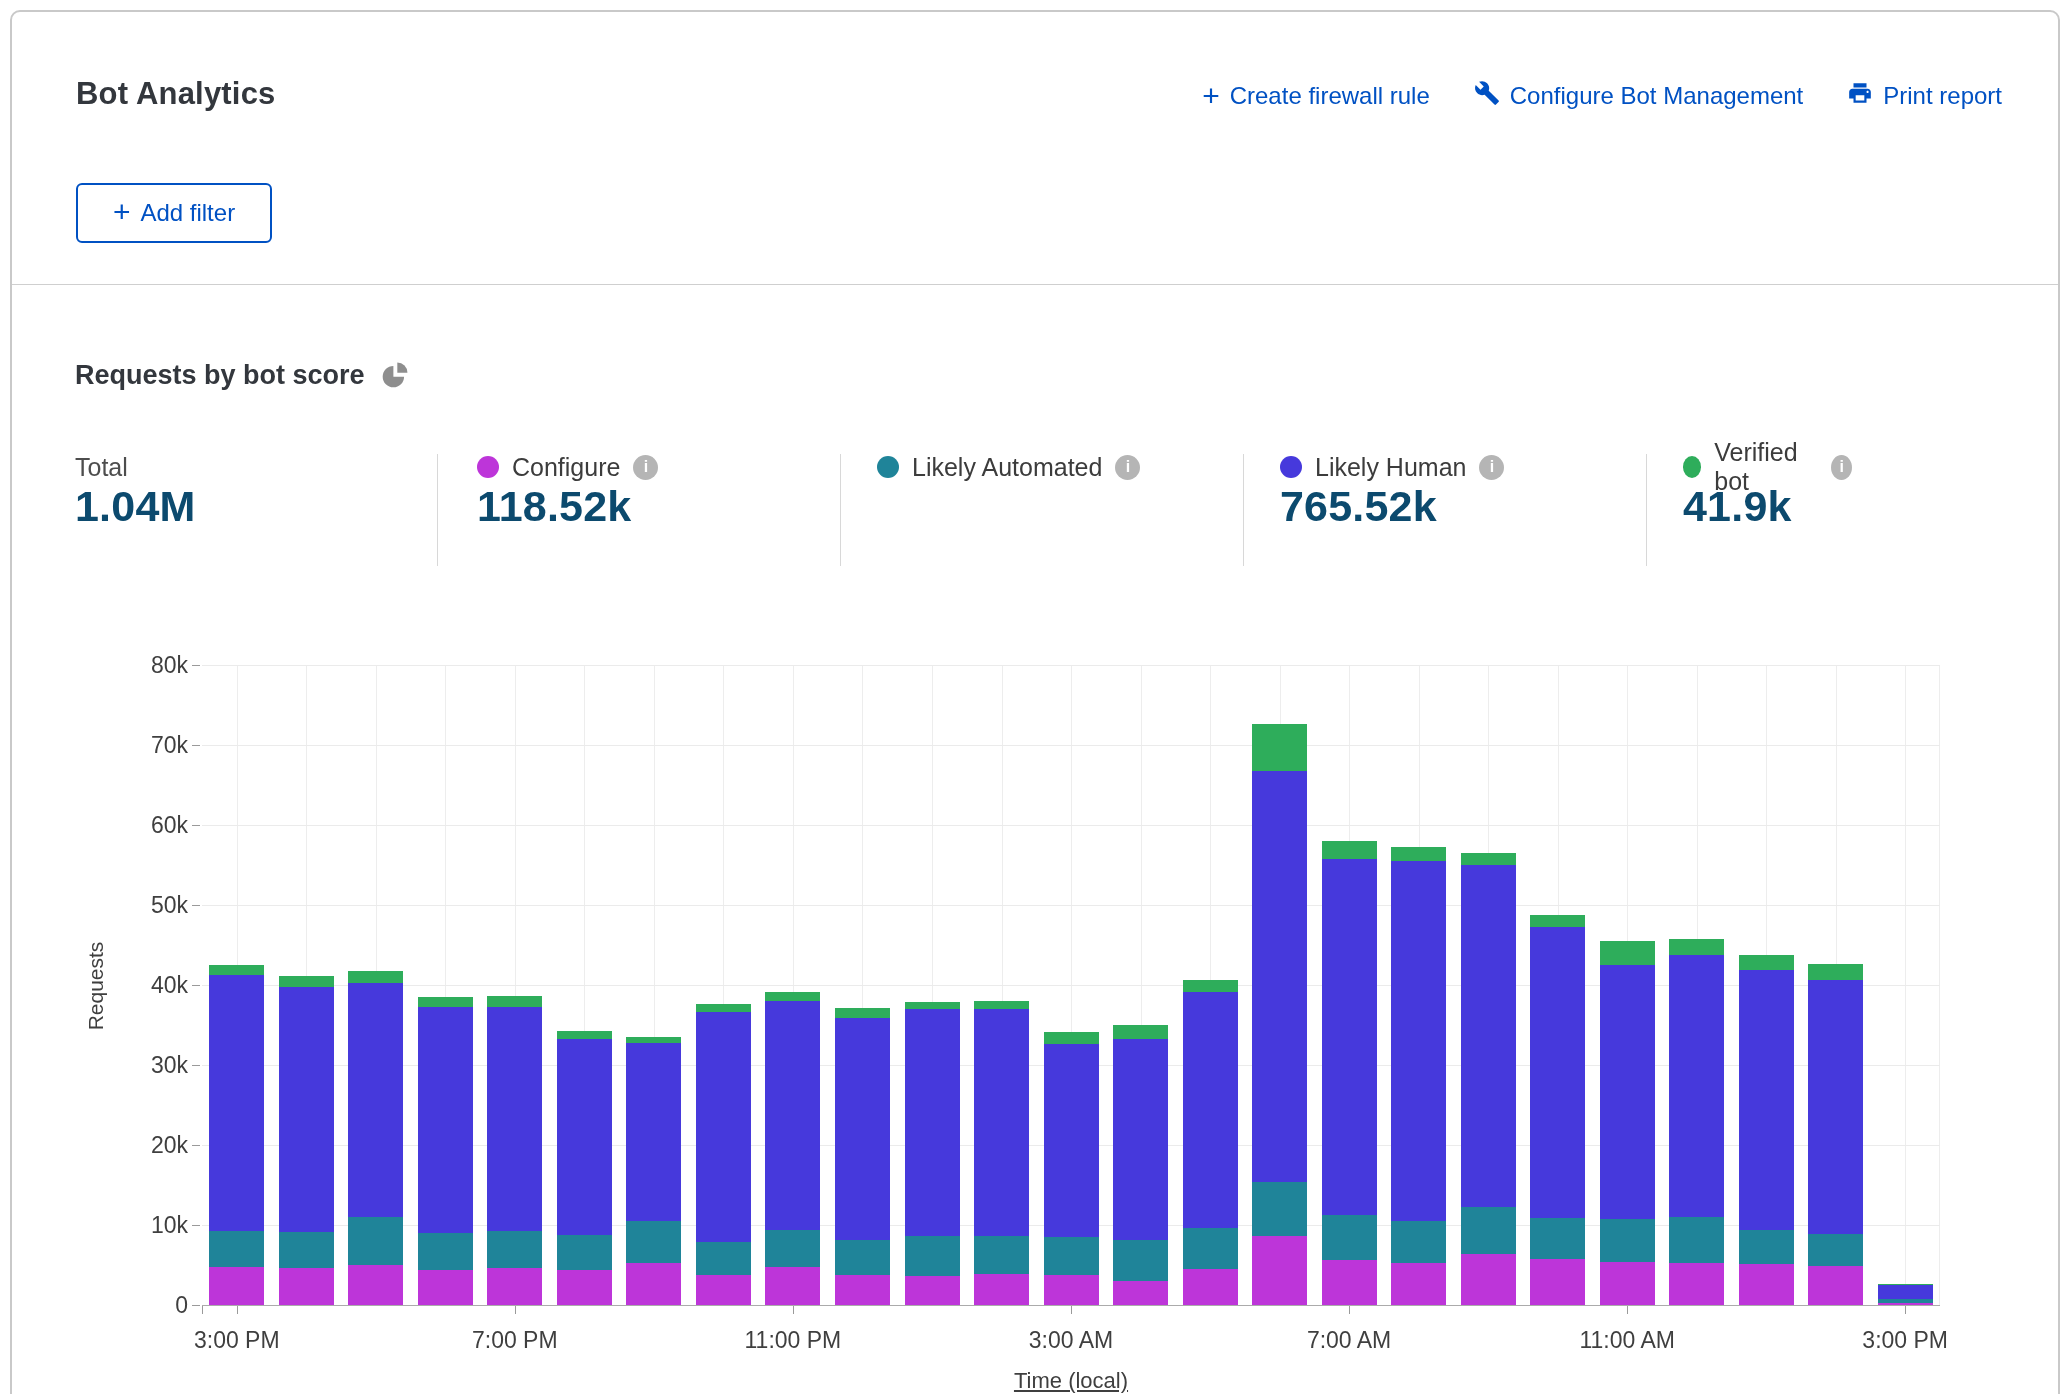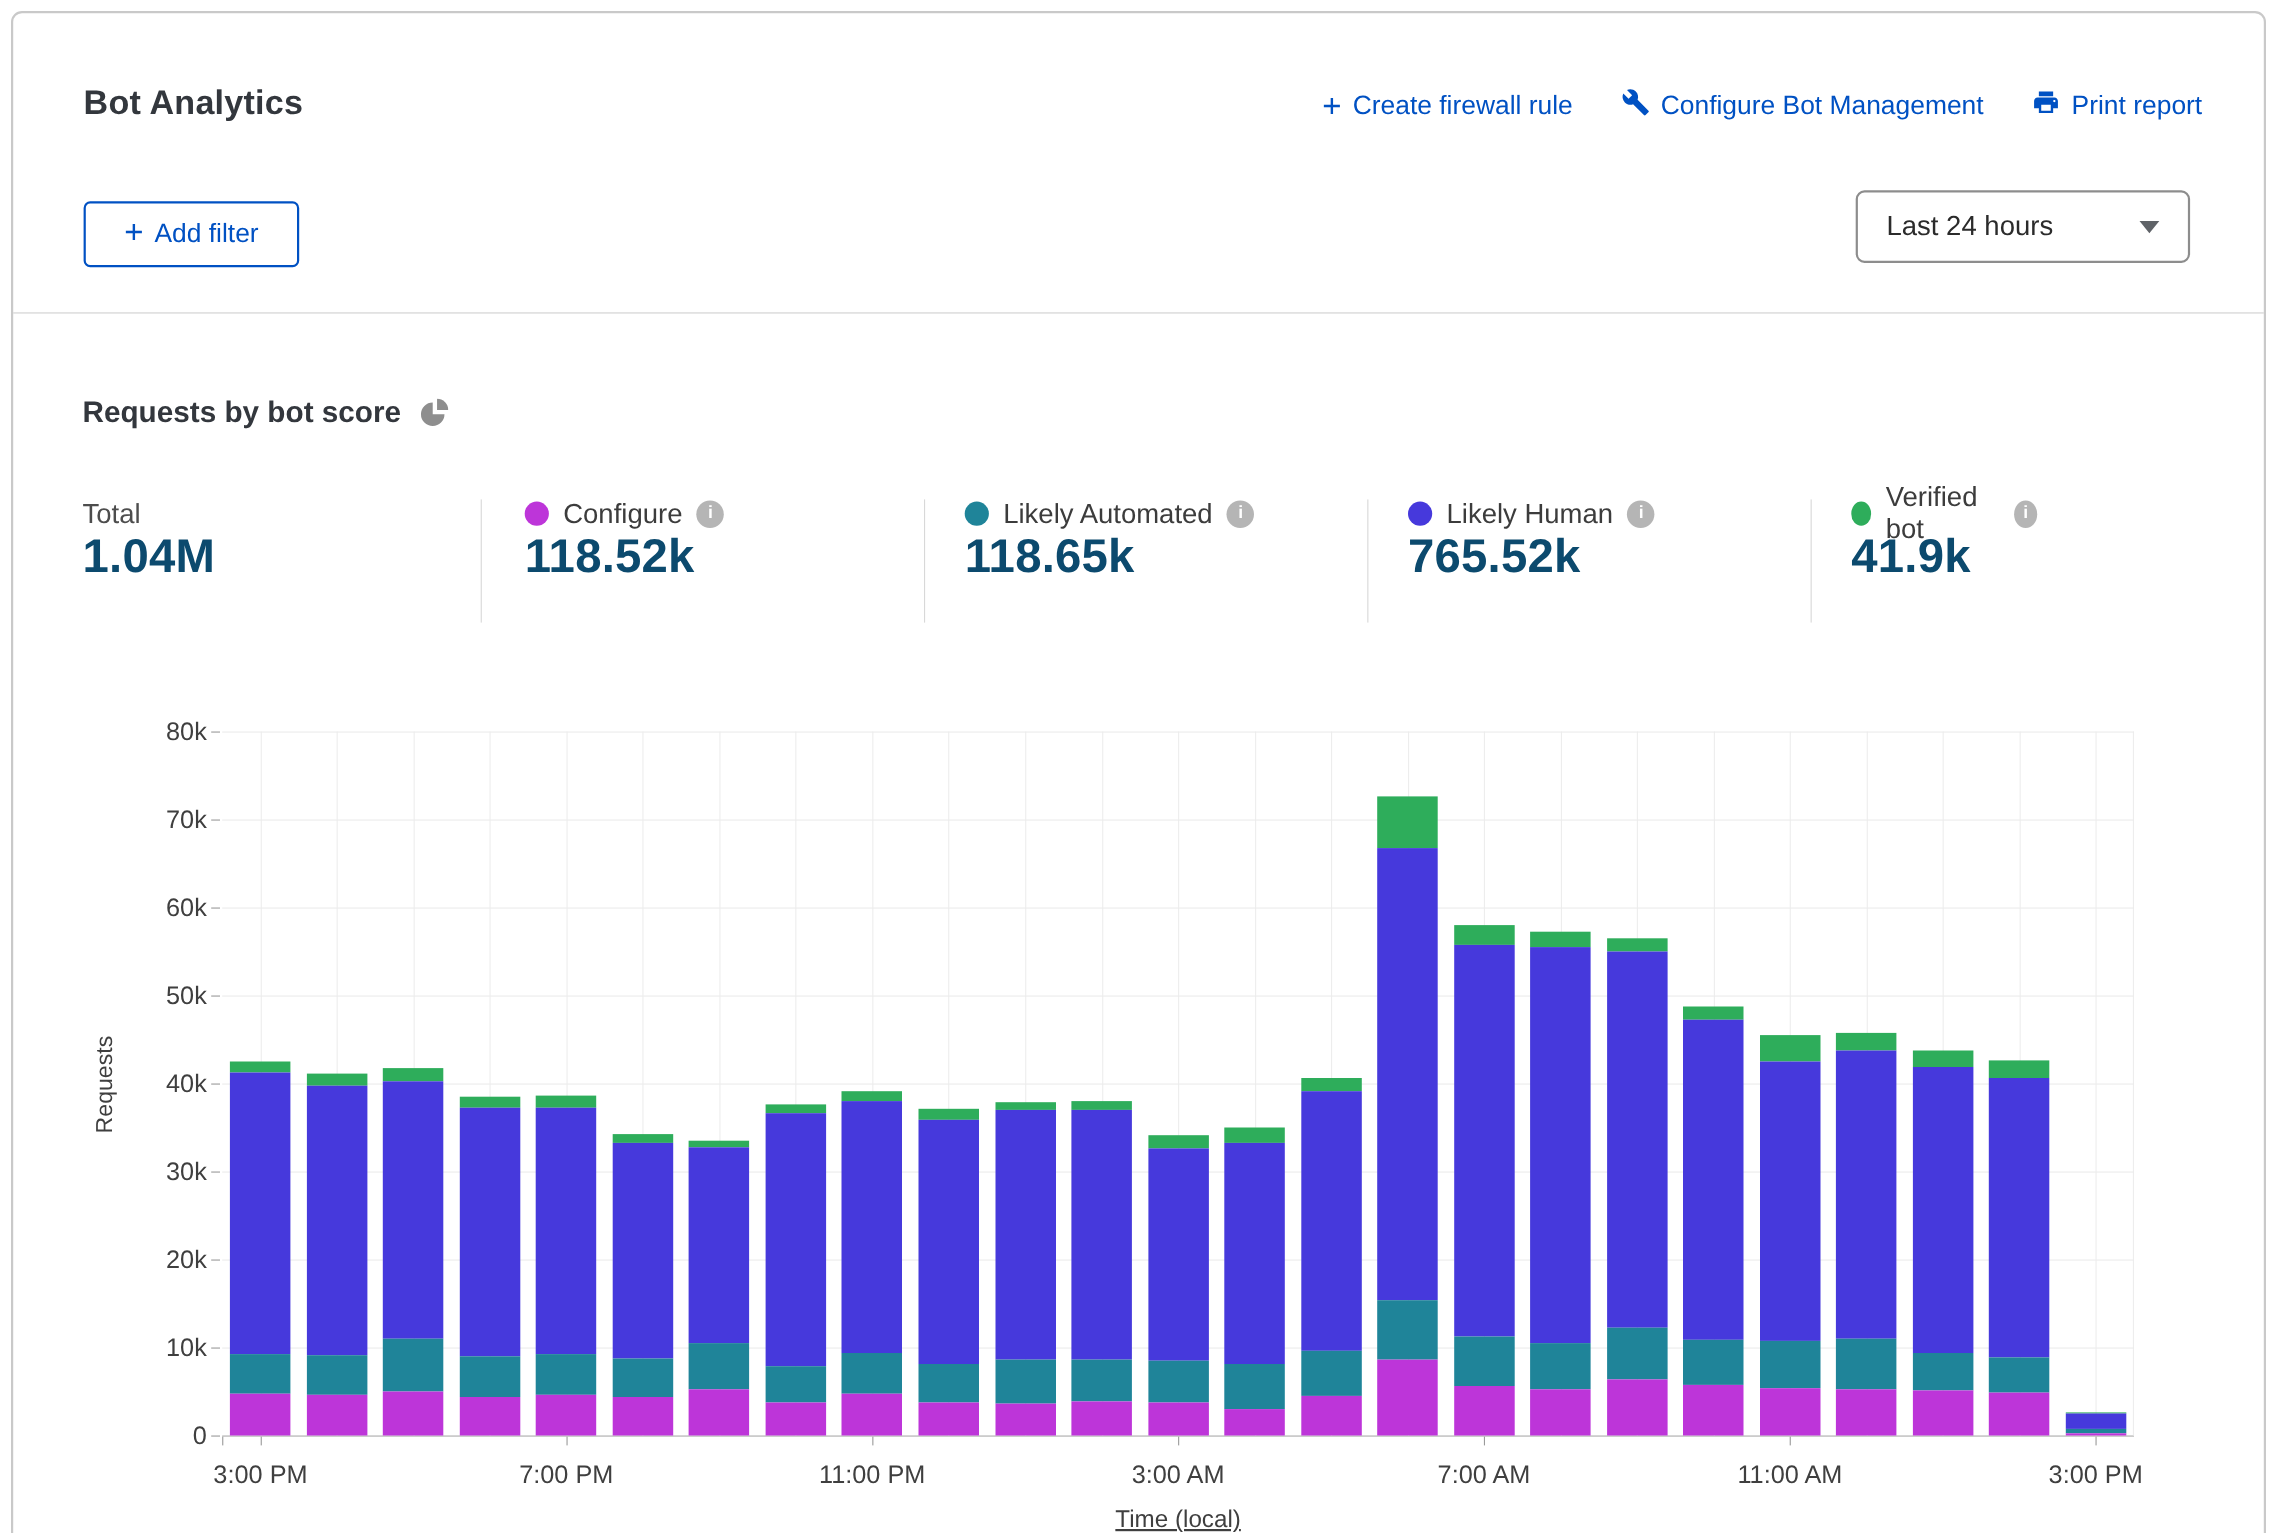--- a/index.html
+++ b/index.html
@@ -121,24 +121,20 @@
           </span>
           <span>Print report</span>
         </a>
       </div>
 
       <button class="add-filter-btn">
         <span class="plus-glyph">+</span>
         <span>Add filter</span>
       </button>
 
-      <div class="range-select">
-        <span>Last 24 hours</span>
-        <span class="caret-down"></span>
-      </div>
     </div>
   </div>
 
   <div class="section-heading">
     <span class="txt">Requests by bot score</span>
     <span class="pie-icon">
       <svg viewBox="0 0 24 24" fill="#8e8e8e">
         <path d="M11 13 L11 3.5 A9.5 9.5 0 1 0 20.5 13 Z"></path>
         <path d="M14.5 9.5 L14.5 0.5 A9 9 0 0 1 23.5 9.5 Z"></path>
       </svg>
@@ -159,21 +155,20 @@
           <span class="info-icon">i</span>
         </div>
         <div class="stat-value">118.52k</div>
       </div>
       <div class="stat-block" style="left: 877px;">
         <div class="stat-label-row">
           <span class="legend-dot" style="background: rgb(31, 132, 153);"></span>
           <span class="stat-label">Likely Automated</span>
           <span class="info-icon">i</span>
         </div>
-        <div class="stat-value">118.65k</div>
       </div>
       <div class="stat-block" style="left: 1280px;">
         <div class="stat-label-row">
           <span class="legend-dot" style="background: rgb(70, 57, 220);"></span>
           <span class="stat-label">Likely Human</span>
           <span class="info-icon">i</span>
         </div>
         <div class="stat-value">765.52k</div>
       </div>
       <div class="stat-block" style="left: 1683px;">

